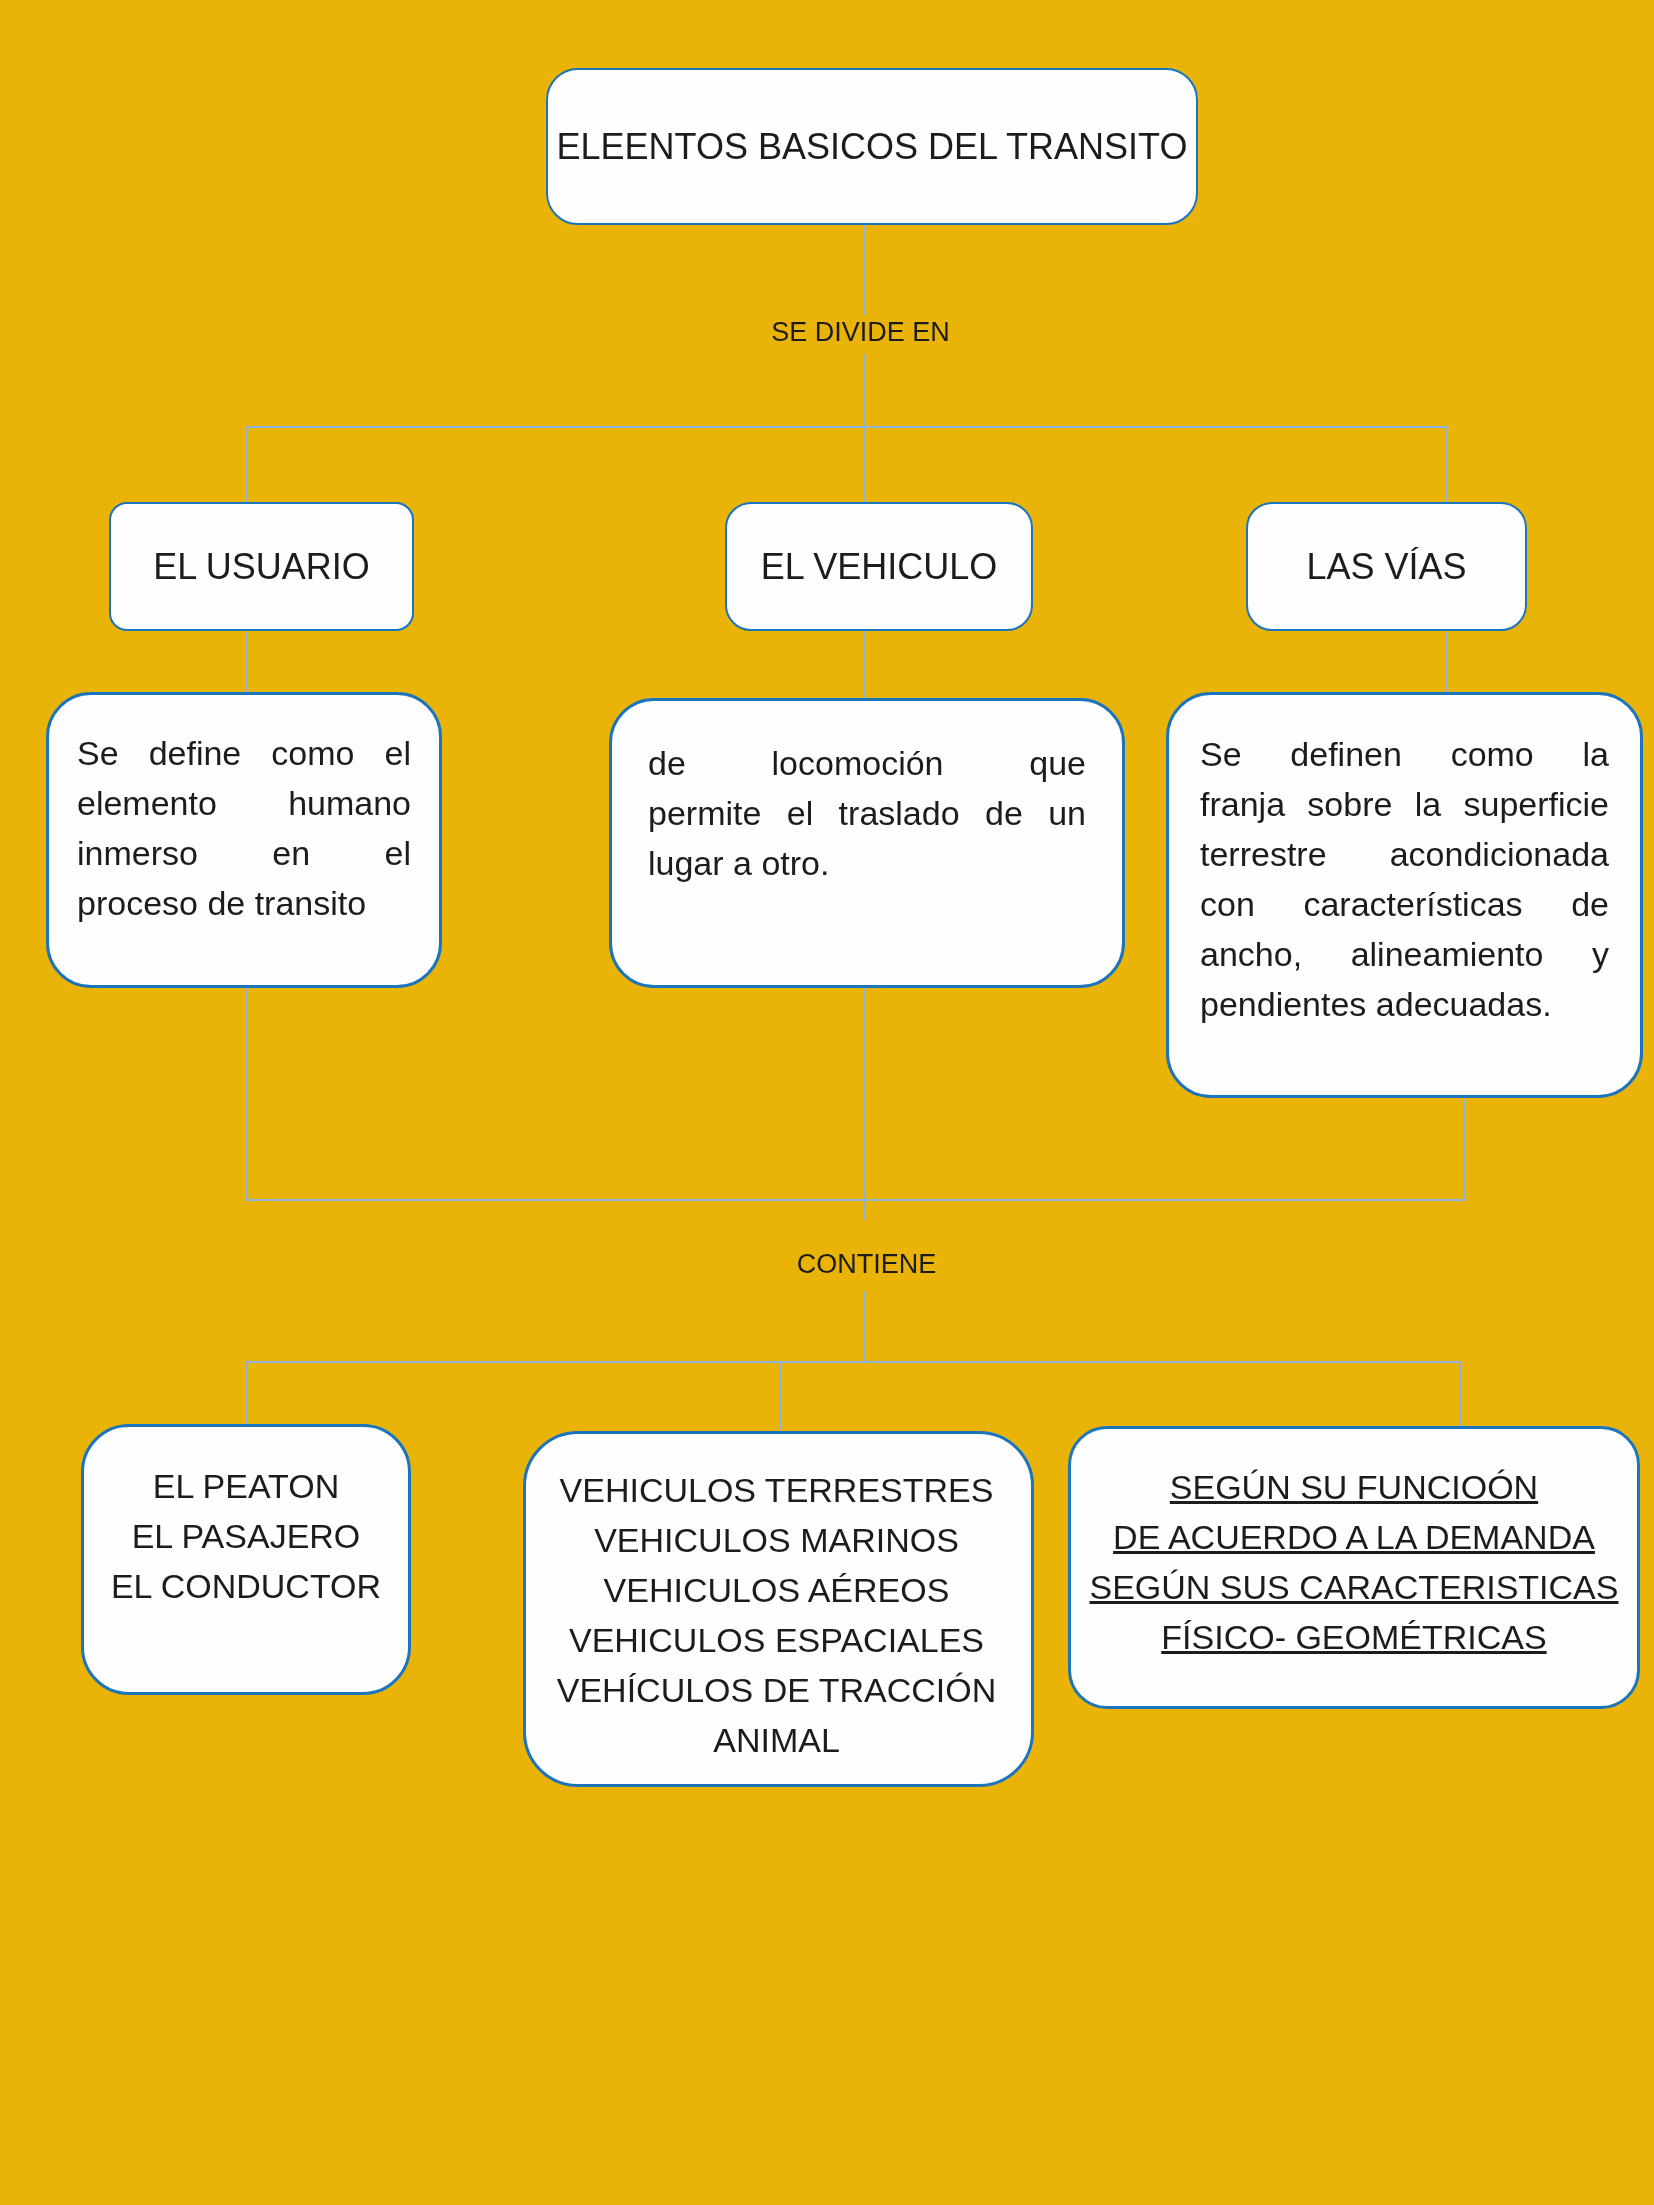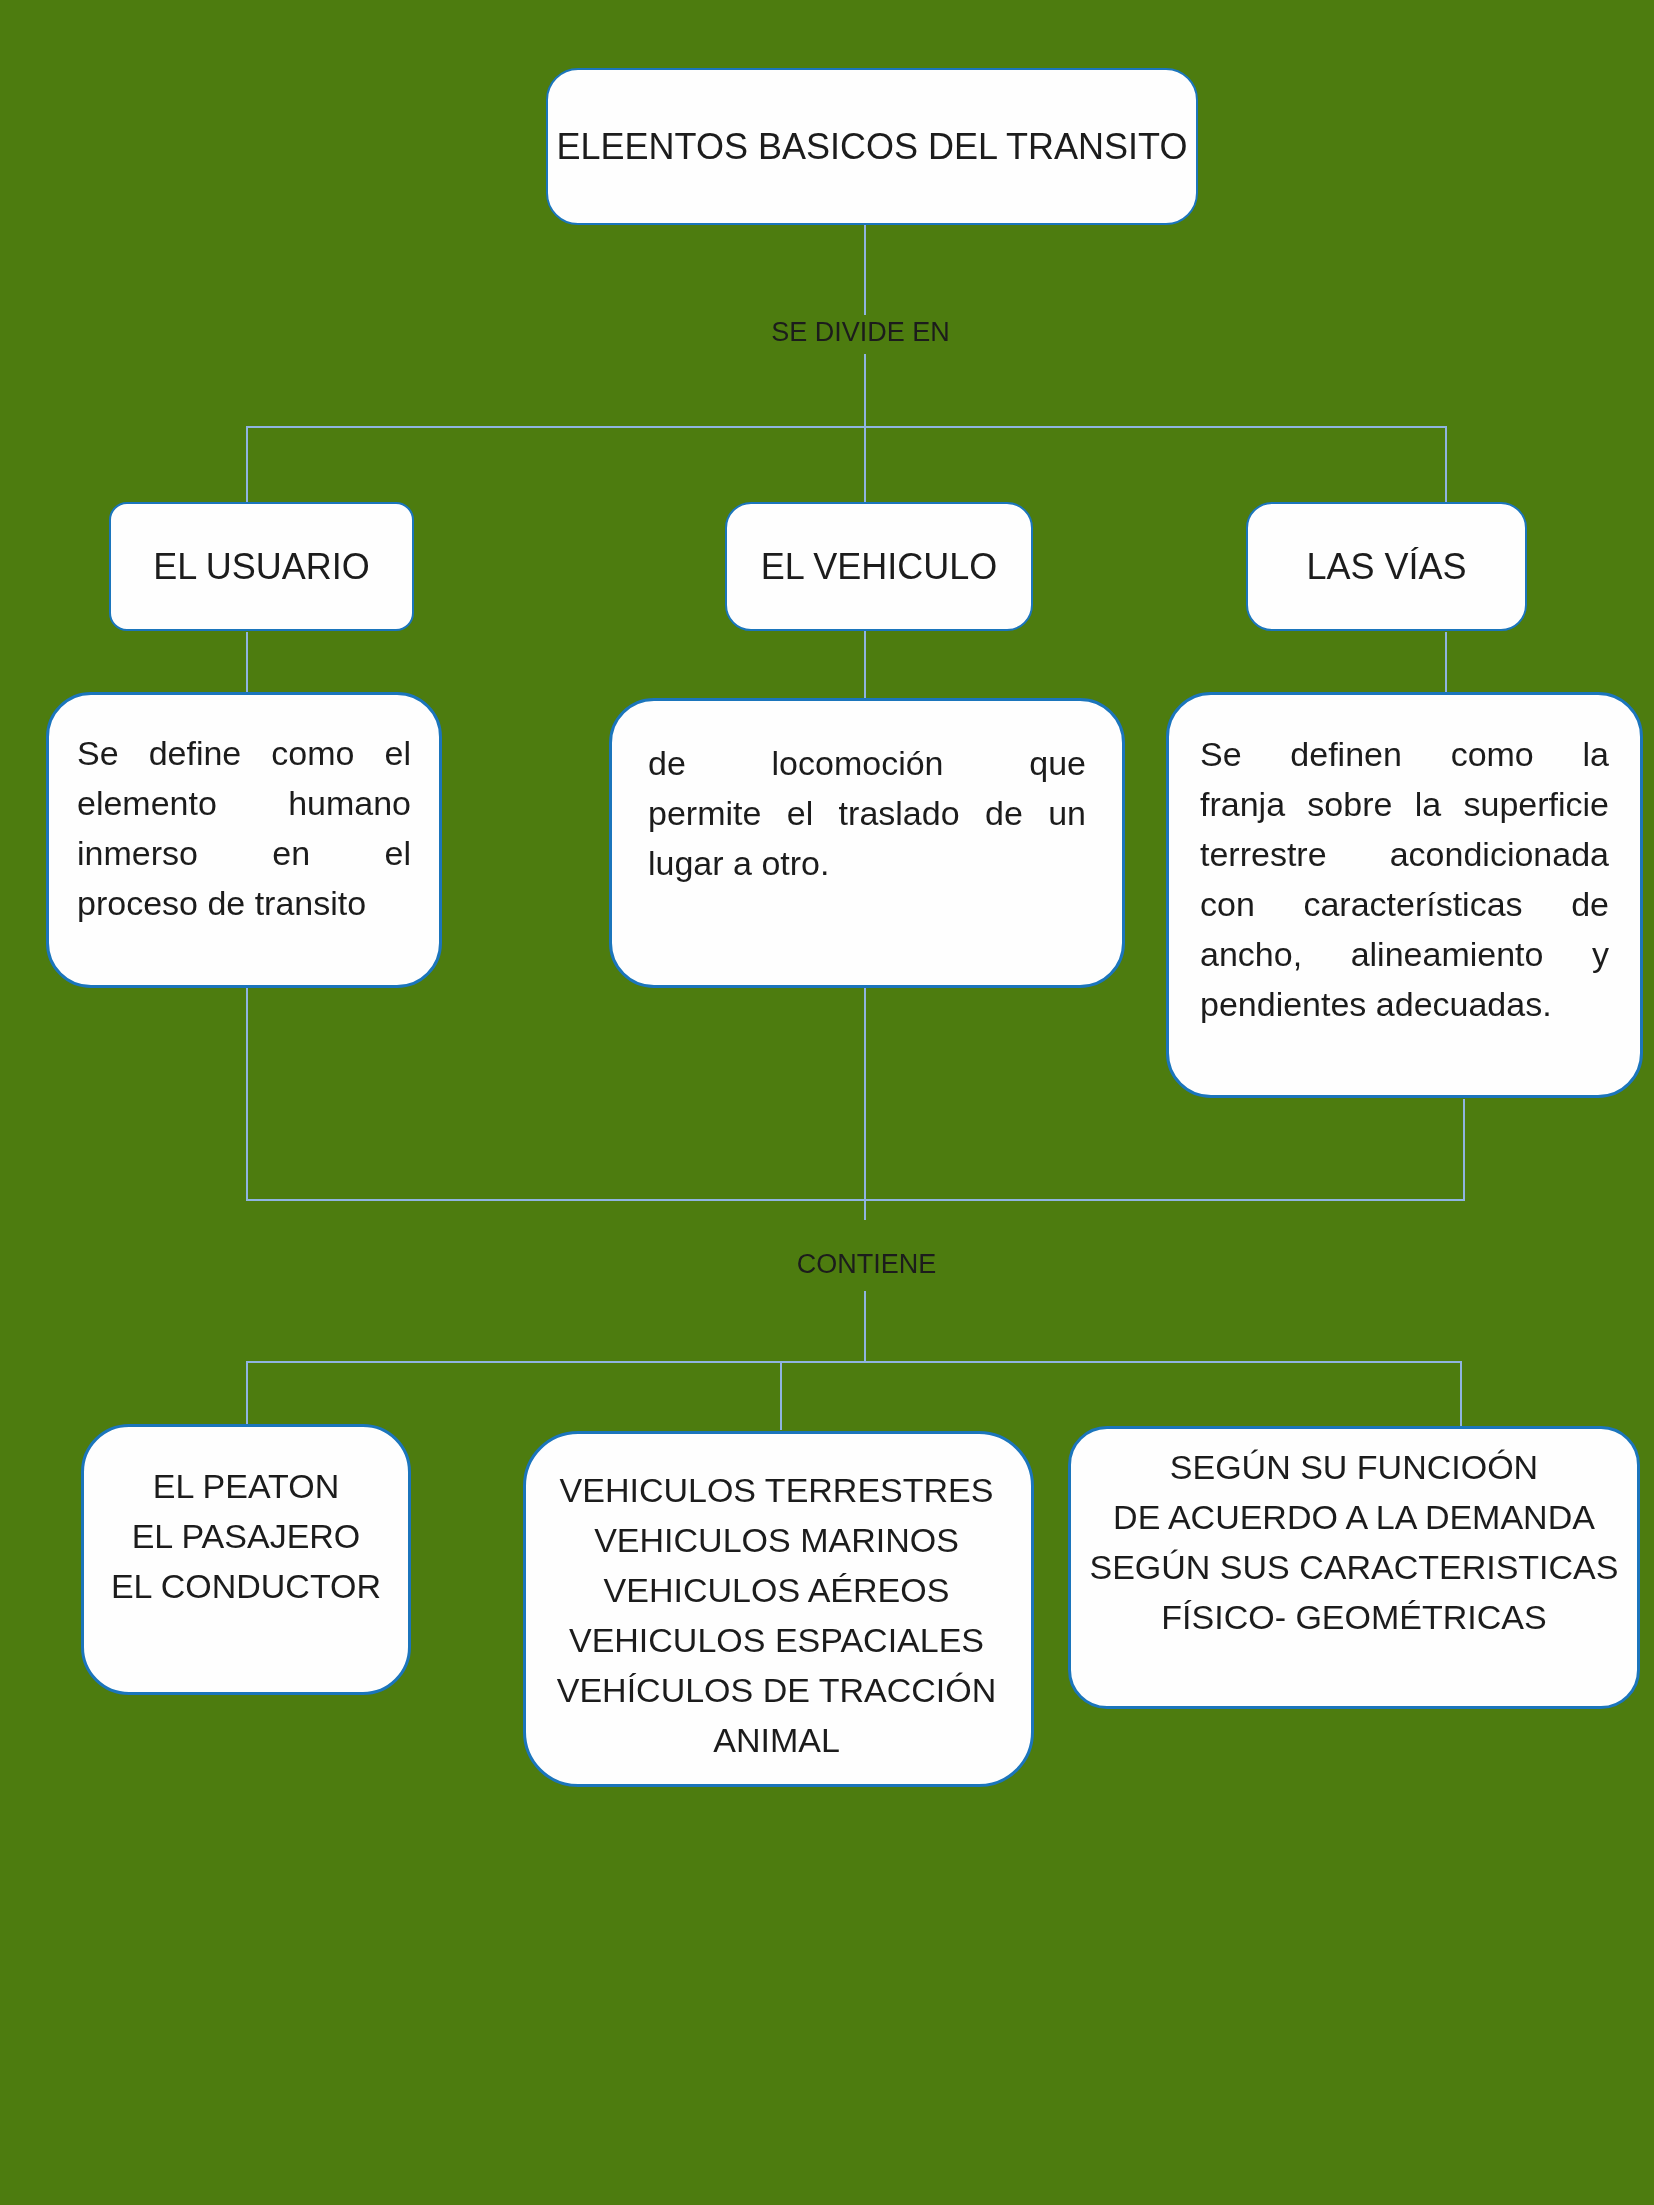--- a/index.html
+++ b/index.html
@@ -1,20 +1,20 @@
 <!DOCTYPE html>
 <html style="font-size:13px"><head>
 <meta charset="utf-8">
 <style>
   html, body { margin: 0; padding: 0; background: #ffffff; }
   #canvas {
     position: relative;
     width: 1654px;
     height: 2205px;
-    background: #4d7c0f;
+    background: #eab308;
     font-family: "Liberation Sans", "DejaVu Sans", sans-serif;
     color: #1c1c1c;
     overflow: hidden;
   }
   .box {
     position: absolute;
     background: #fefefe;
     border: 2.4px solid #1b75bc;
     box-sizing: border-box;
   }
@@ -125,21 +125,21 @@
   <div class="deftext" style="left:523px; top:1431px; width:511px; padding:34px 12px 0 8px;">
     <div class="cline">VEHICULOS TERRESTRES</div>
     <div class="cline">VEHICULOS MARINOS</div>
     <div class="cline">VEHICULOS AÉREOS</div>
     <div class="cline">VEHICULOS ESPACIALES</div>
     <div class="cline">VEHÍCULOS DE TRACCIÓN</div>
     <div class="cline">ANIMAL</div>
   </div>
 
   <div class="box bigbox" style="left:1068px; top:1426px; width:572px; height:283px; border-radius:39px;"></div>
-  <div class="deftext" style="left:1068px; top:1426px; width:572px; padding:16px 8px 0 8px;">
+  <div class="deftext" style="left:1068px; top:1426px; width:572px; padding:36px 8px 0 8px;text-decoration:underline;">
     <div class="cline">SEGÚN SU FUNCIOÓN</div>
     <div class="cline">DE ACUERDO A LA DEMANDA</div>
     <div class="cline">SEGÚN SUS CARACTERISTICAS</div>
     <div class="cline">FÍSICO- GEOMÉTRICAS</div>
   </div>
 
 </div>
 
 
 </body></html>

